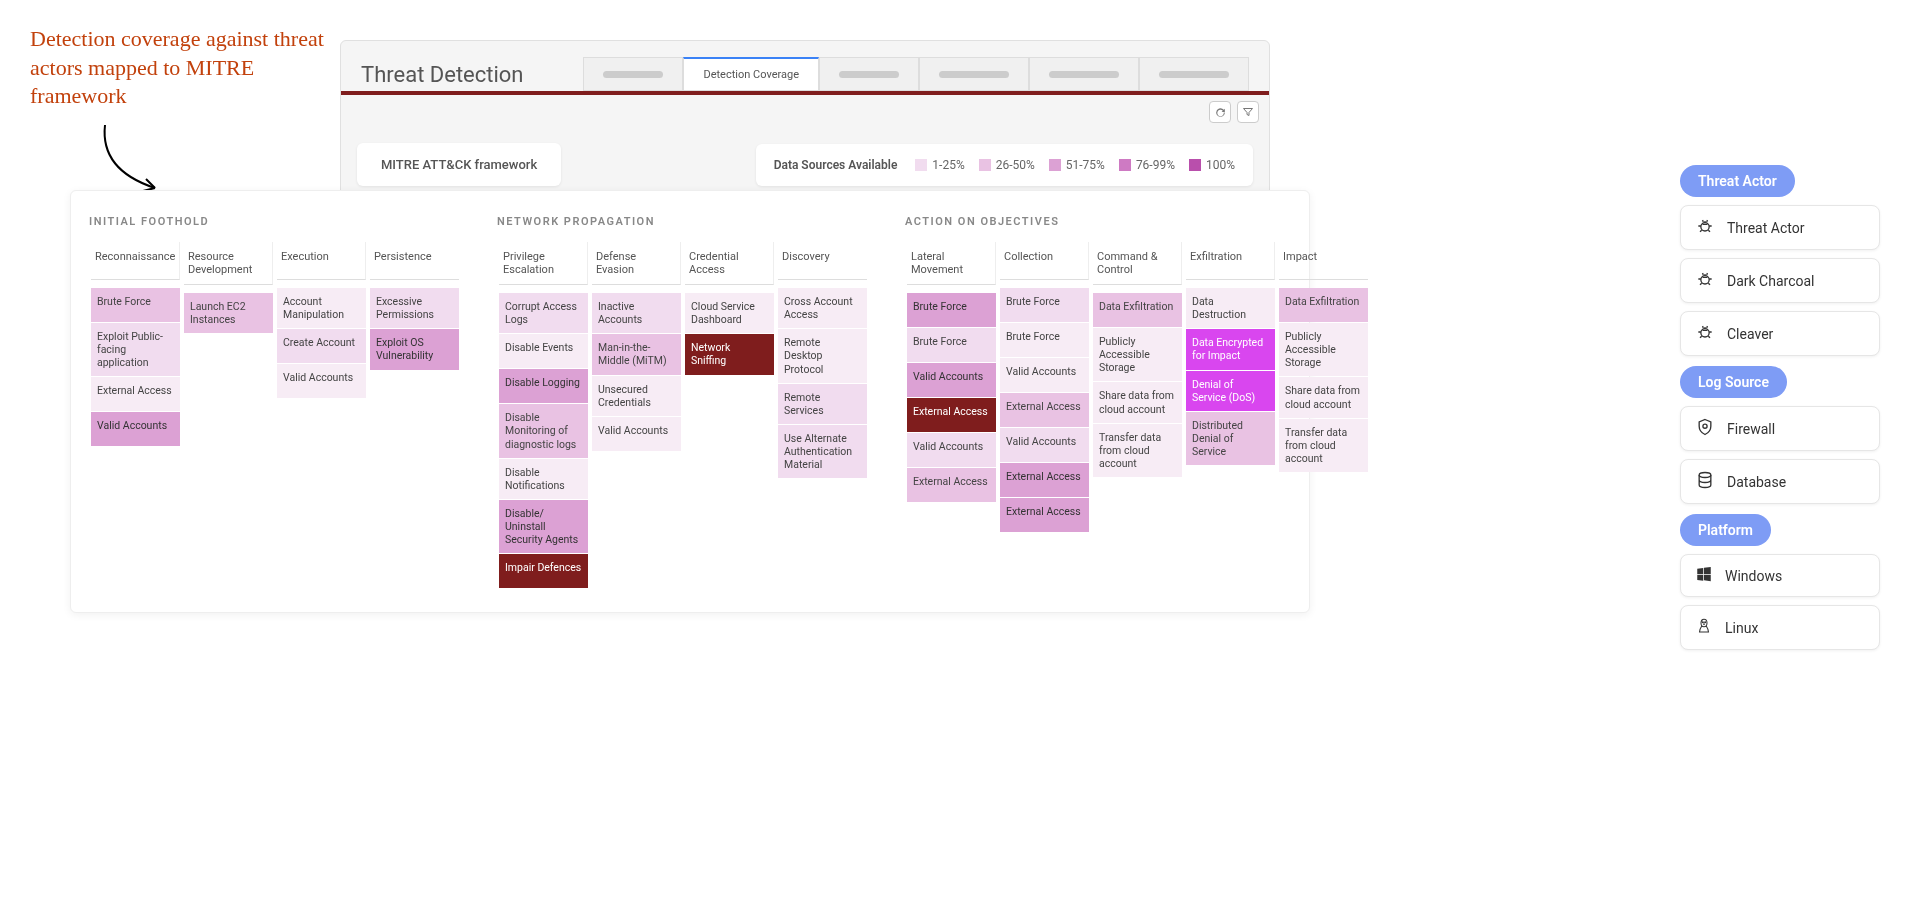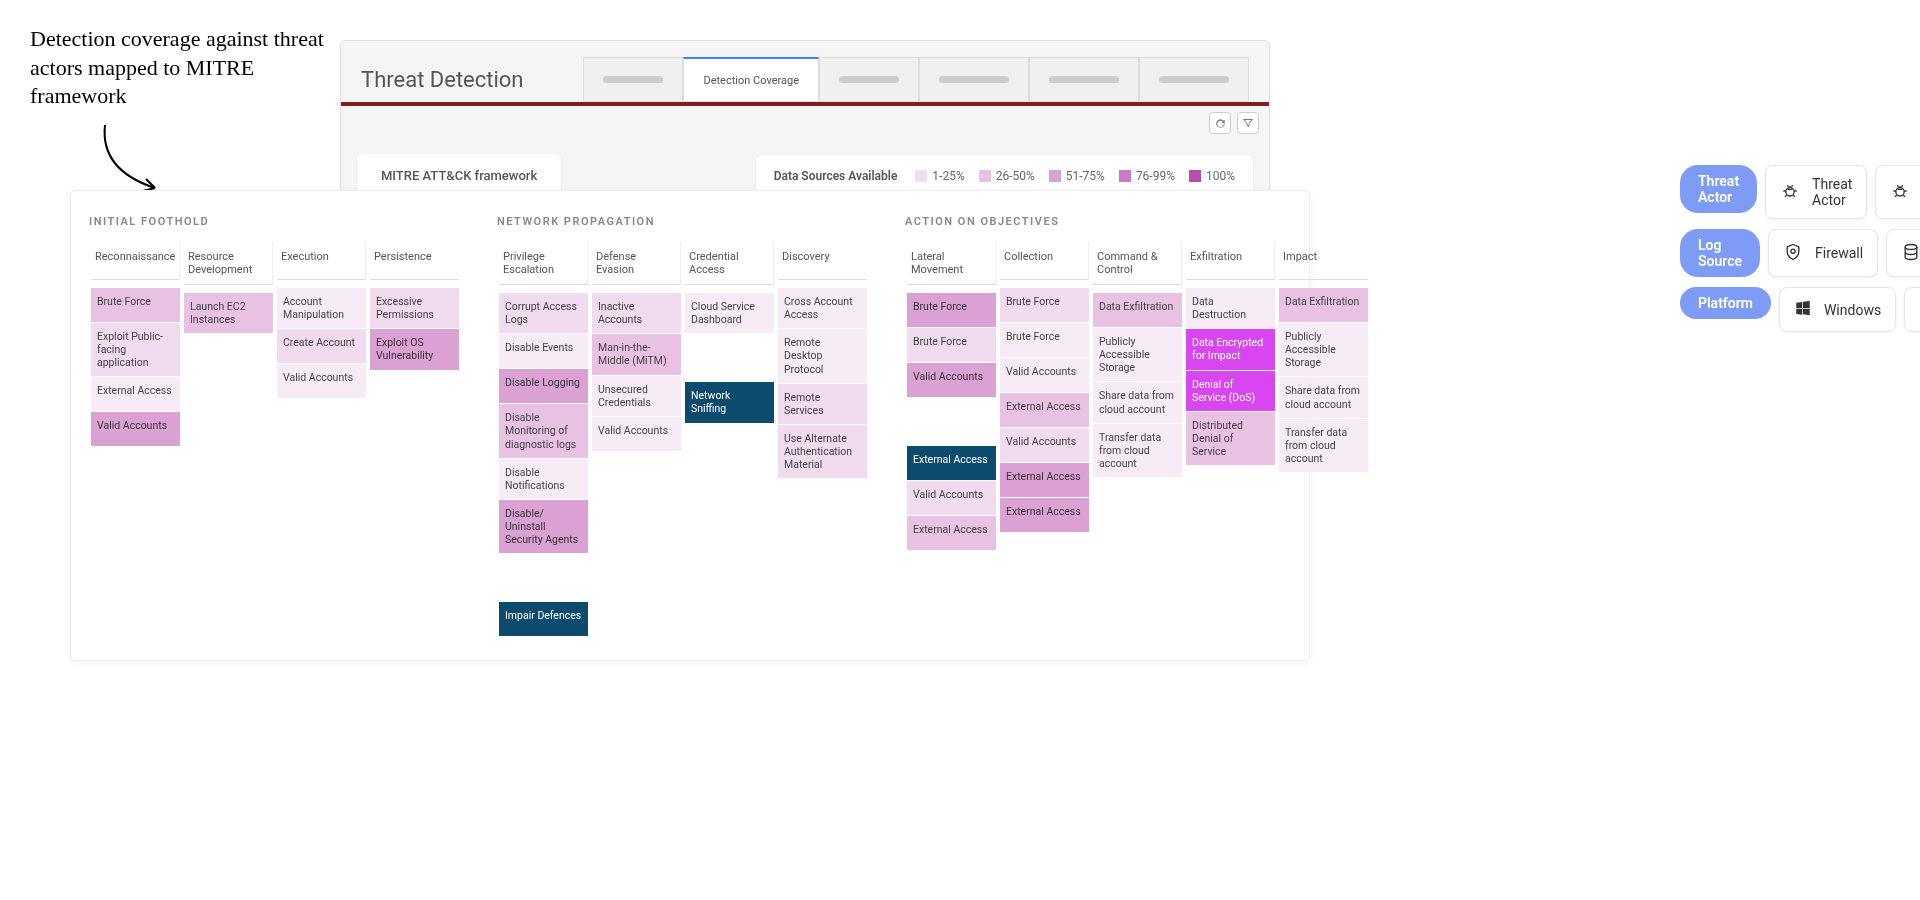--- a/index.html
+++ b/index.html
@@ -1,27 +1,27 @@
 <!DOCTYPE html>
 <html><head>
 <meta charset="utf-8">
 <style>
 * { margin:0; padding:0; box-sizing:border-box; }
 body { font-family:-apple-system,BlinkMacSystemFont,"Segoe UI",Roboto,sans-serif; background:#fff; width:1920px; height:900px; overflow:hidden; position:relative; }
 
 
-.annotation { position:absolute; left:30px; top:25px; width:300px; font-family:"Comic Sans MS","Brush Script MT",cursive; font-size:22px; line-height:1.3; color:#000000; }
+.annotation { position:absolute; left:30px; top:25px; width:300px; font-family:"Comic Sans MS","Brush Script MT",cursive; font-size:22px; line-height:1.3; color:#c2410c; }
 .arrow-svg { position:absolute; left:95px; top:120px; }
 
 
 .main-card { position:absolute; left:340px; top:40px; width:930px; background:#f5f5f5; border:1px solid #e0e0e0; border-radius:6px 6px 0 0; }
 .card-header { display:flex; align-items:center; padding:16px 20px 0 20px; border-bottom:4px solid #7f1d1d; }
 .page-title { font-size:22px; color:#555; font-weight:400; }
 .tabs { display:flex; margin-left:auto; gap:0; }
-.tab { border:1px solid #ddd; background:#f0f0f0; padding:8px 19px; font-size:11px; color:#888; min-width:100px; display:flex; align-items:center; height:45px; }
+.tab { border:1px solid #ddd; background:#f0f0f0; padding:8px 19px; font-size:11px; color:#888; min-width:100px; display:flex; align-items:center; height:34px; }
 .tab.active { background:#fff; border-top:2px solid #3b82f6; color:#555; }
 .tab .placeholder { width:60px; height:7px; background:#ccc; border-radius:4px; }
 .tab.wide .placeholder { width:70px; }
 
 .toolbar { display:flex; justify-content:flex-end; padding:6px 10px; gap:6px; }
 .toolbar-btn { width:22px; height:22px; border:1px solid #ccc; border-radius:4px; background:#fff; display:flex; align-items:center; justify-content:center; cursor:pointer; }
 
 .subheader { display:flex; padding:14px 16px 20px; align-items:center; gap:16px; }
 .framework-chip { background:#fff; border-radius:6px; padding:14px 24px; font-size:13px; color:#555; font-weight:500; box-shadow:0 1px 3px rgba(0,0,0,0.08); }
 .legend-box { margin-left:auto; background:#fff; border-radius:6px; padding:14px 18px; display:flex; align-items:center; gap:14px; font-size:12px; color:#666; box-shadow:0 1px 3px rgba(0,0,0,0.08); }
@@ -34,25 +34,25 @@
 .matrix { position:absolute; left:70px; top:190px; width:1240px; background:#fff; border:1px solid #eee; border-radius:6px; padding:24px 18px; box-shadow:0 2px 8px rgba(0,0,0,0.06); }
 .phases { display:flex; gap:36px; }
 .phase { flex:0 0 auto; }
 .phase-title { font-size:11px; color:#888; letter-spacing:1.5px; font-weight:600; margin-bottom:14px; }
 .cols { display:flex; }
 .col { width:93px; padding:0 2px; }
 .col-head { font-size:11px; color:#555; padding:8px 4px; border-bottom:1px solid #ddd; border-right:1px solid #eee; min-height:38px; }
 .col:last-child .col-head { border-right:none; }
 .cells { display:flex; flex-direction:column; gap:1px; padding-top:8px; }
 .cell { font-size:10.5px; color:#444; padding:7px 6px; min-height:34px; line-height:1.25; cursor:pointer; }
-.lv0{background:#f7ecf5;} .lv1{background:#f1dcef;} .lv2{background:#e9c2e3;} .lv3{background:#dca1d4;color:#333;} .lv4{background:#0c4a6e;color:#fff;margin-top:48px;} .lv5{background:#d946ef;color:#fff;}
+.lv0{background:#f7ecf5;} .lv1{background:#f1dcef;} .lv2{background:#e9c2e3;} .lv3{background:#dca1d4;color:#333;} .lv4{background:#7f1d1d;color:#fff;} .lv5{background:#d946ef;color:#fff;}
 
 
 .sidebar { position:absolute; right:40px; top:165px; width:200px; display:flex; flex-direction:column; gap:10px; }
-.side-group { display:flex; flex-direction:row; gap:8px; }
+.side-group { display:flex; flex-direction:column; gap:8px; }
 .side-label { background:#7e9cf5; color:#fff; font-weight:600; font-size:14px; padding:8px 18px; border-radius:18px; align-self:flex-start; }
 .side-item { background:#fff; border:1px solid #e6e6e6; border-radius:8px; padding:10px 14px; display:flex; align-items:center; gap:12px; font-size:14px; color:#333; box-shadow:0 1px 3px rgba(0,0,0,0.06); cursor:pointer; }
 .side-item svg { flex-shrink:0; }
 </style>
 </head>
 <body>
 
 <div class="annotation">Detection coverage against threat actors mapped to MITRE framework</div>
 <svg class="arrow-svg" width="90" height="80">
   <path d="M10,5 Q5,50 60,68" stroke="#000" stroke-width="2" fill="none"></path>

